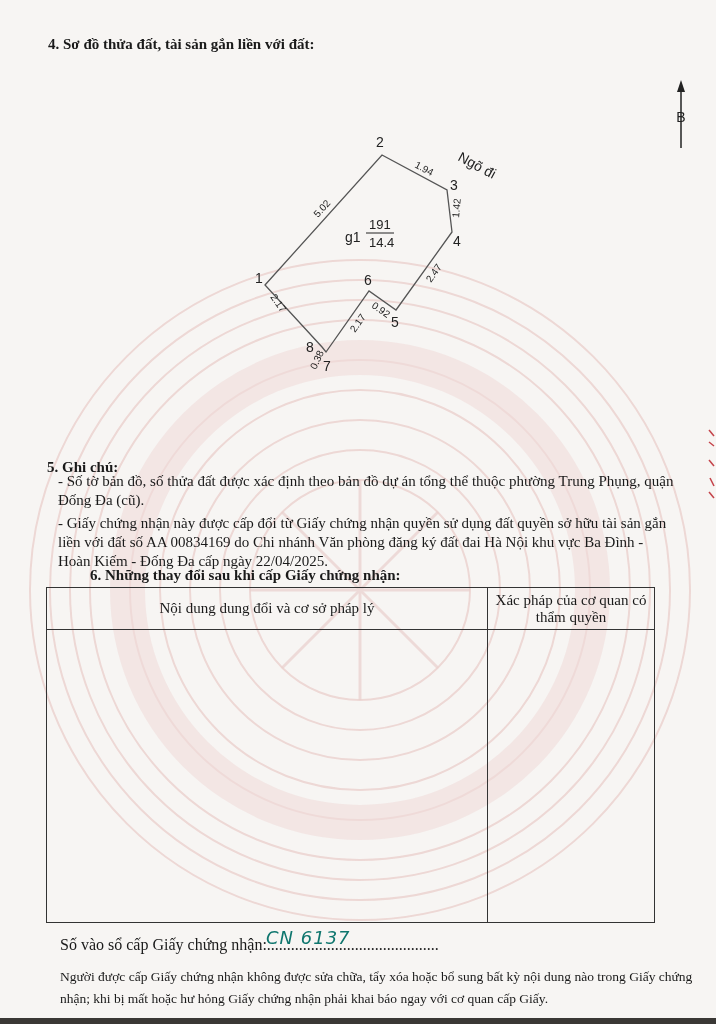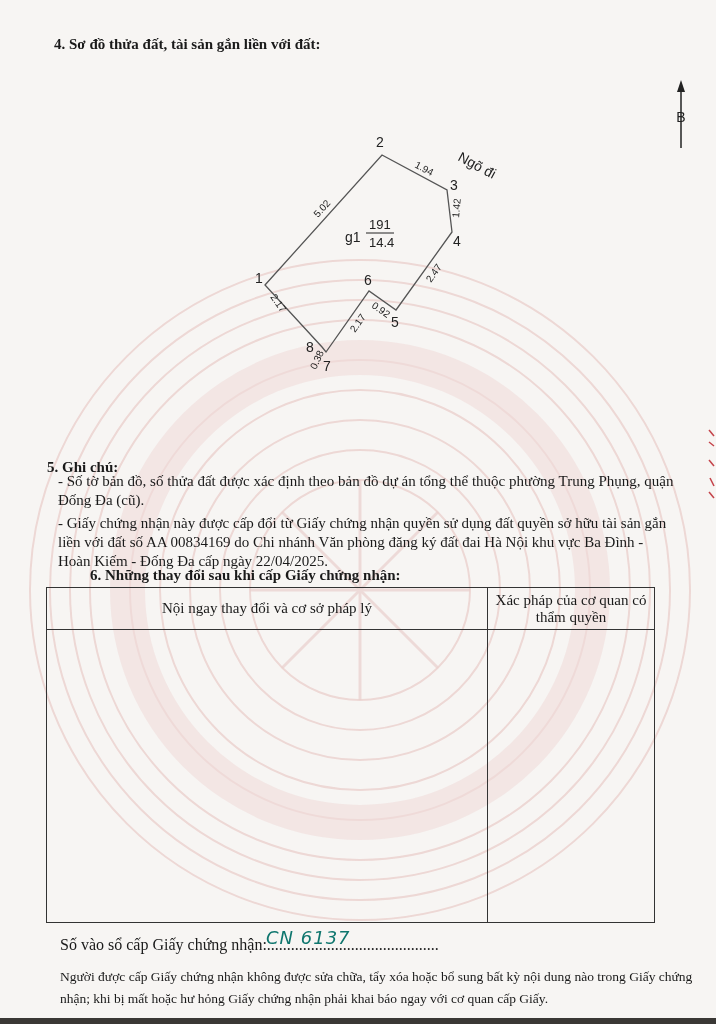--- a/index.html
+++ b/index.html
@@ -5,21 +5,21 @@
   html, body { margin:0; padding:0; }
   body {
     width:716px; height:1024px; overflow:hidden; position:relative;
     background:#f7f5f3;
     font-family:"Liberation Serif","DejaVu Serif",serif;
     color:#1a1a1a;
   }
   .page { position:absolute; left:0; top:0; width:716px; height:1024px; }
   .seal { position:absolute; left:0; top:0; width:716px; height:1024px; pointer-events:none; }
   .abs { position:absolute; }
-  .h4 { left:54px; top:36px; font-weight:bold; font-size:15px; }
+  .h4 { left:48px; top:36px; font-weight:bold; font-size:15px; }
   .h5 { left:47px; top:459px; font-weight:bold; font-size:15px;text-align:right; }
   .h6 { left:47px; top:567px; font-weight:bold; font-size:15px;margin-left:43px; }
   .note { left:58px; font-size:15px; line-height:19px; width:620px; }
   .diagram { position:absolute; left:0; top:0; }
   .dlabel { font-family:"Liberation Sans","DejaVu Sans",sans-serif; fill:#222; }
   .table {
     position:absolute; left:46px; top:587px; width:609px; height:336px;
     border:1px solid #333; box-sizing:border-box;
   }
   .table .vline { position:absolute; left:440px; top:0; bottom:0; border-left:1px solid #333; }
@@ -113,21 +113,21 @@
   </svg>
 
   <div class="abs h5">5. Ghi chú:</div>
   <div class="abs note" style="top:472px;">- Số tờ bản đồ, số thửa đất được xác định theo bản đồ dự án tổng thể thuộc phường Trung Phụng, quận Đống Đa (cũ).</div>
   <div class="abs note" style="top:514px;">- Giấy chứng nhận này được cấp đổi từ Giấy chứng nhận quyền sử dụng đất quyền sở hữu tài sản gắn liền với đất số AA 00834169 do Chi nhánh Văn phòng đăng ký đất đai Hà Nội khu vực Ba Đình - Hoàn Kiếm - Đống Đa cấp ngày 22/04/2025.</div>
 
   <div class="abs h6">6. Những thay đổi sau khi cấp Giấy chứng nhận:</div>
   <div class="table">
     <div class="vline"></div>
     <div class="hline"></div>
-    <div class="th1">Nội ngay thay đổi và cơ sở pháp lý</div>
+    <div class="th1">Nội dung dung đổi và cơ sở pháp lý</div>
     <div class="th2">Xác pháp của cơ quan có thẩm quyền</div>
   </div>
 
   <div class="abs regline">
     <span>Số vào sổ cấp Giấy chứng nhận:</span><span class="dots">...........................................</span>
   </div>
   <div class="hand">CN 6137</div>
 
   <div class="abs warn">Người được cấp Giấy chứng nhận không được sửa chữa, tẩy xóa hoặc bổ sung bất kỳ nội dung nào trong Giấy chứng nhận; khi bị mất hoặc hư hỏng Giấy chứng nhận phải khai báo ngay với cơ quan cấp Giấy.</div>
 

